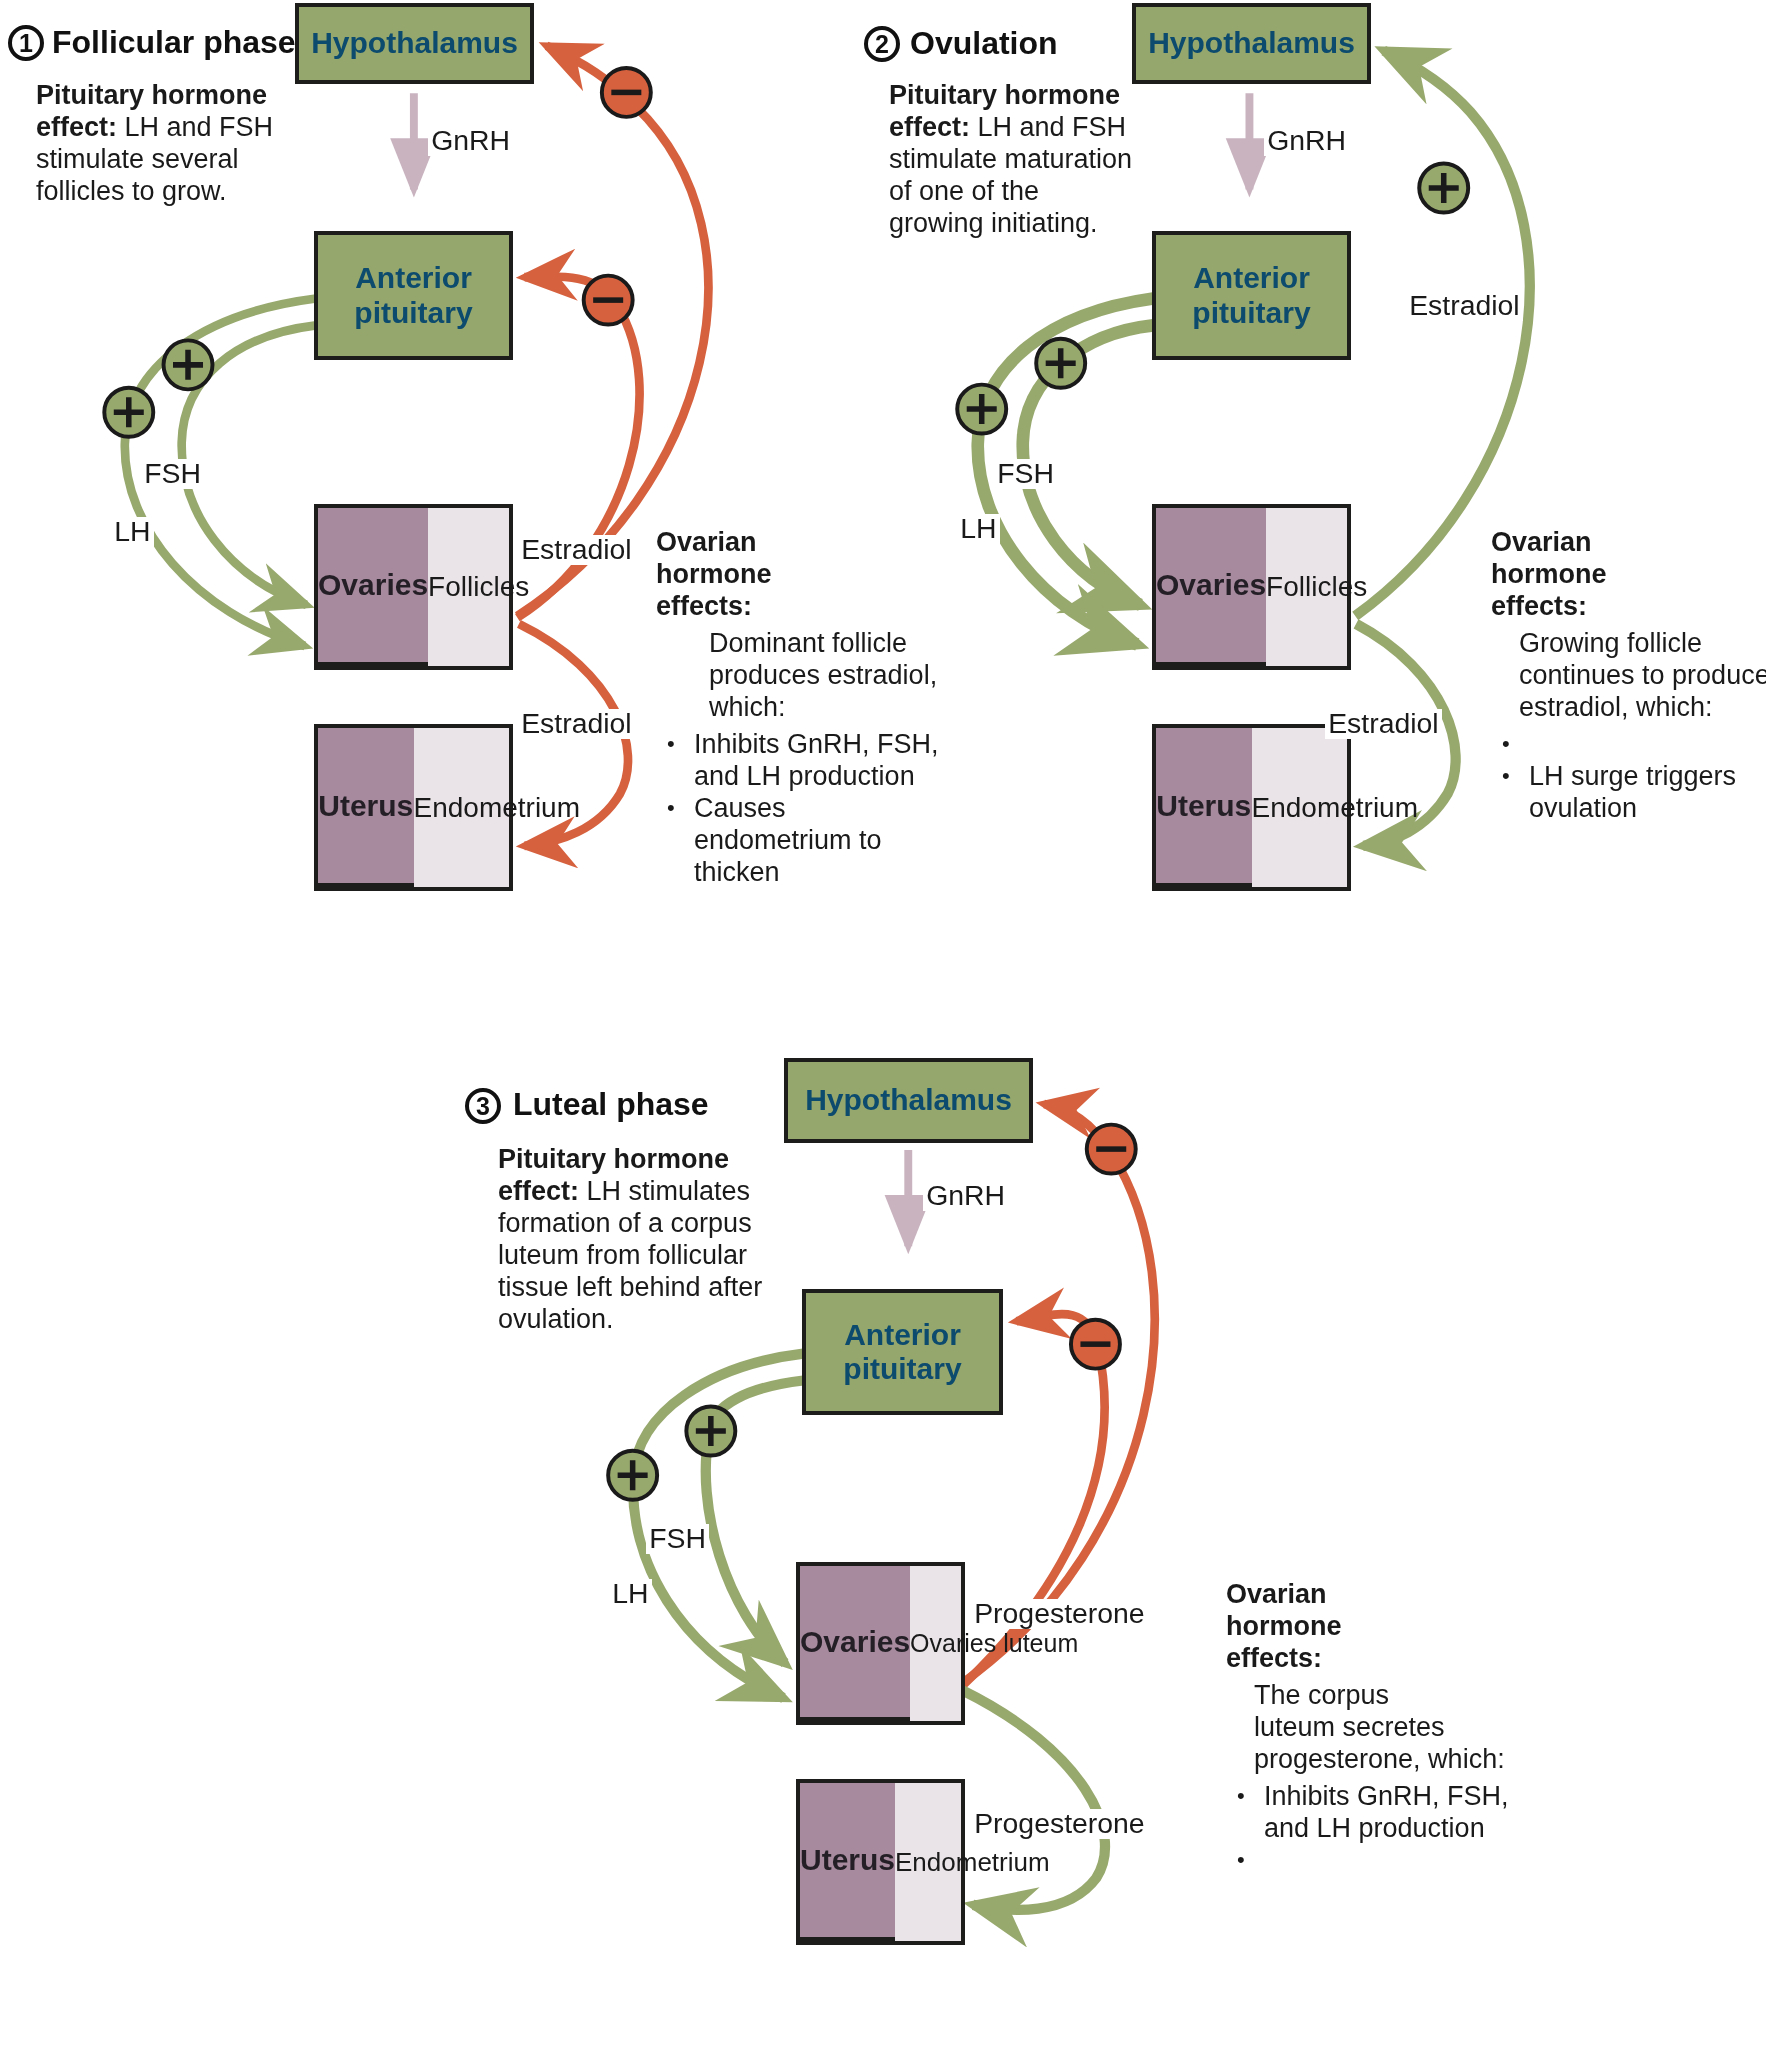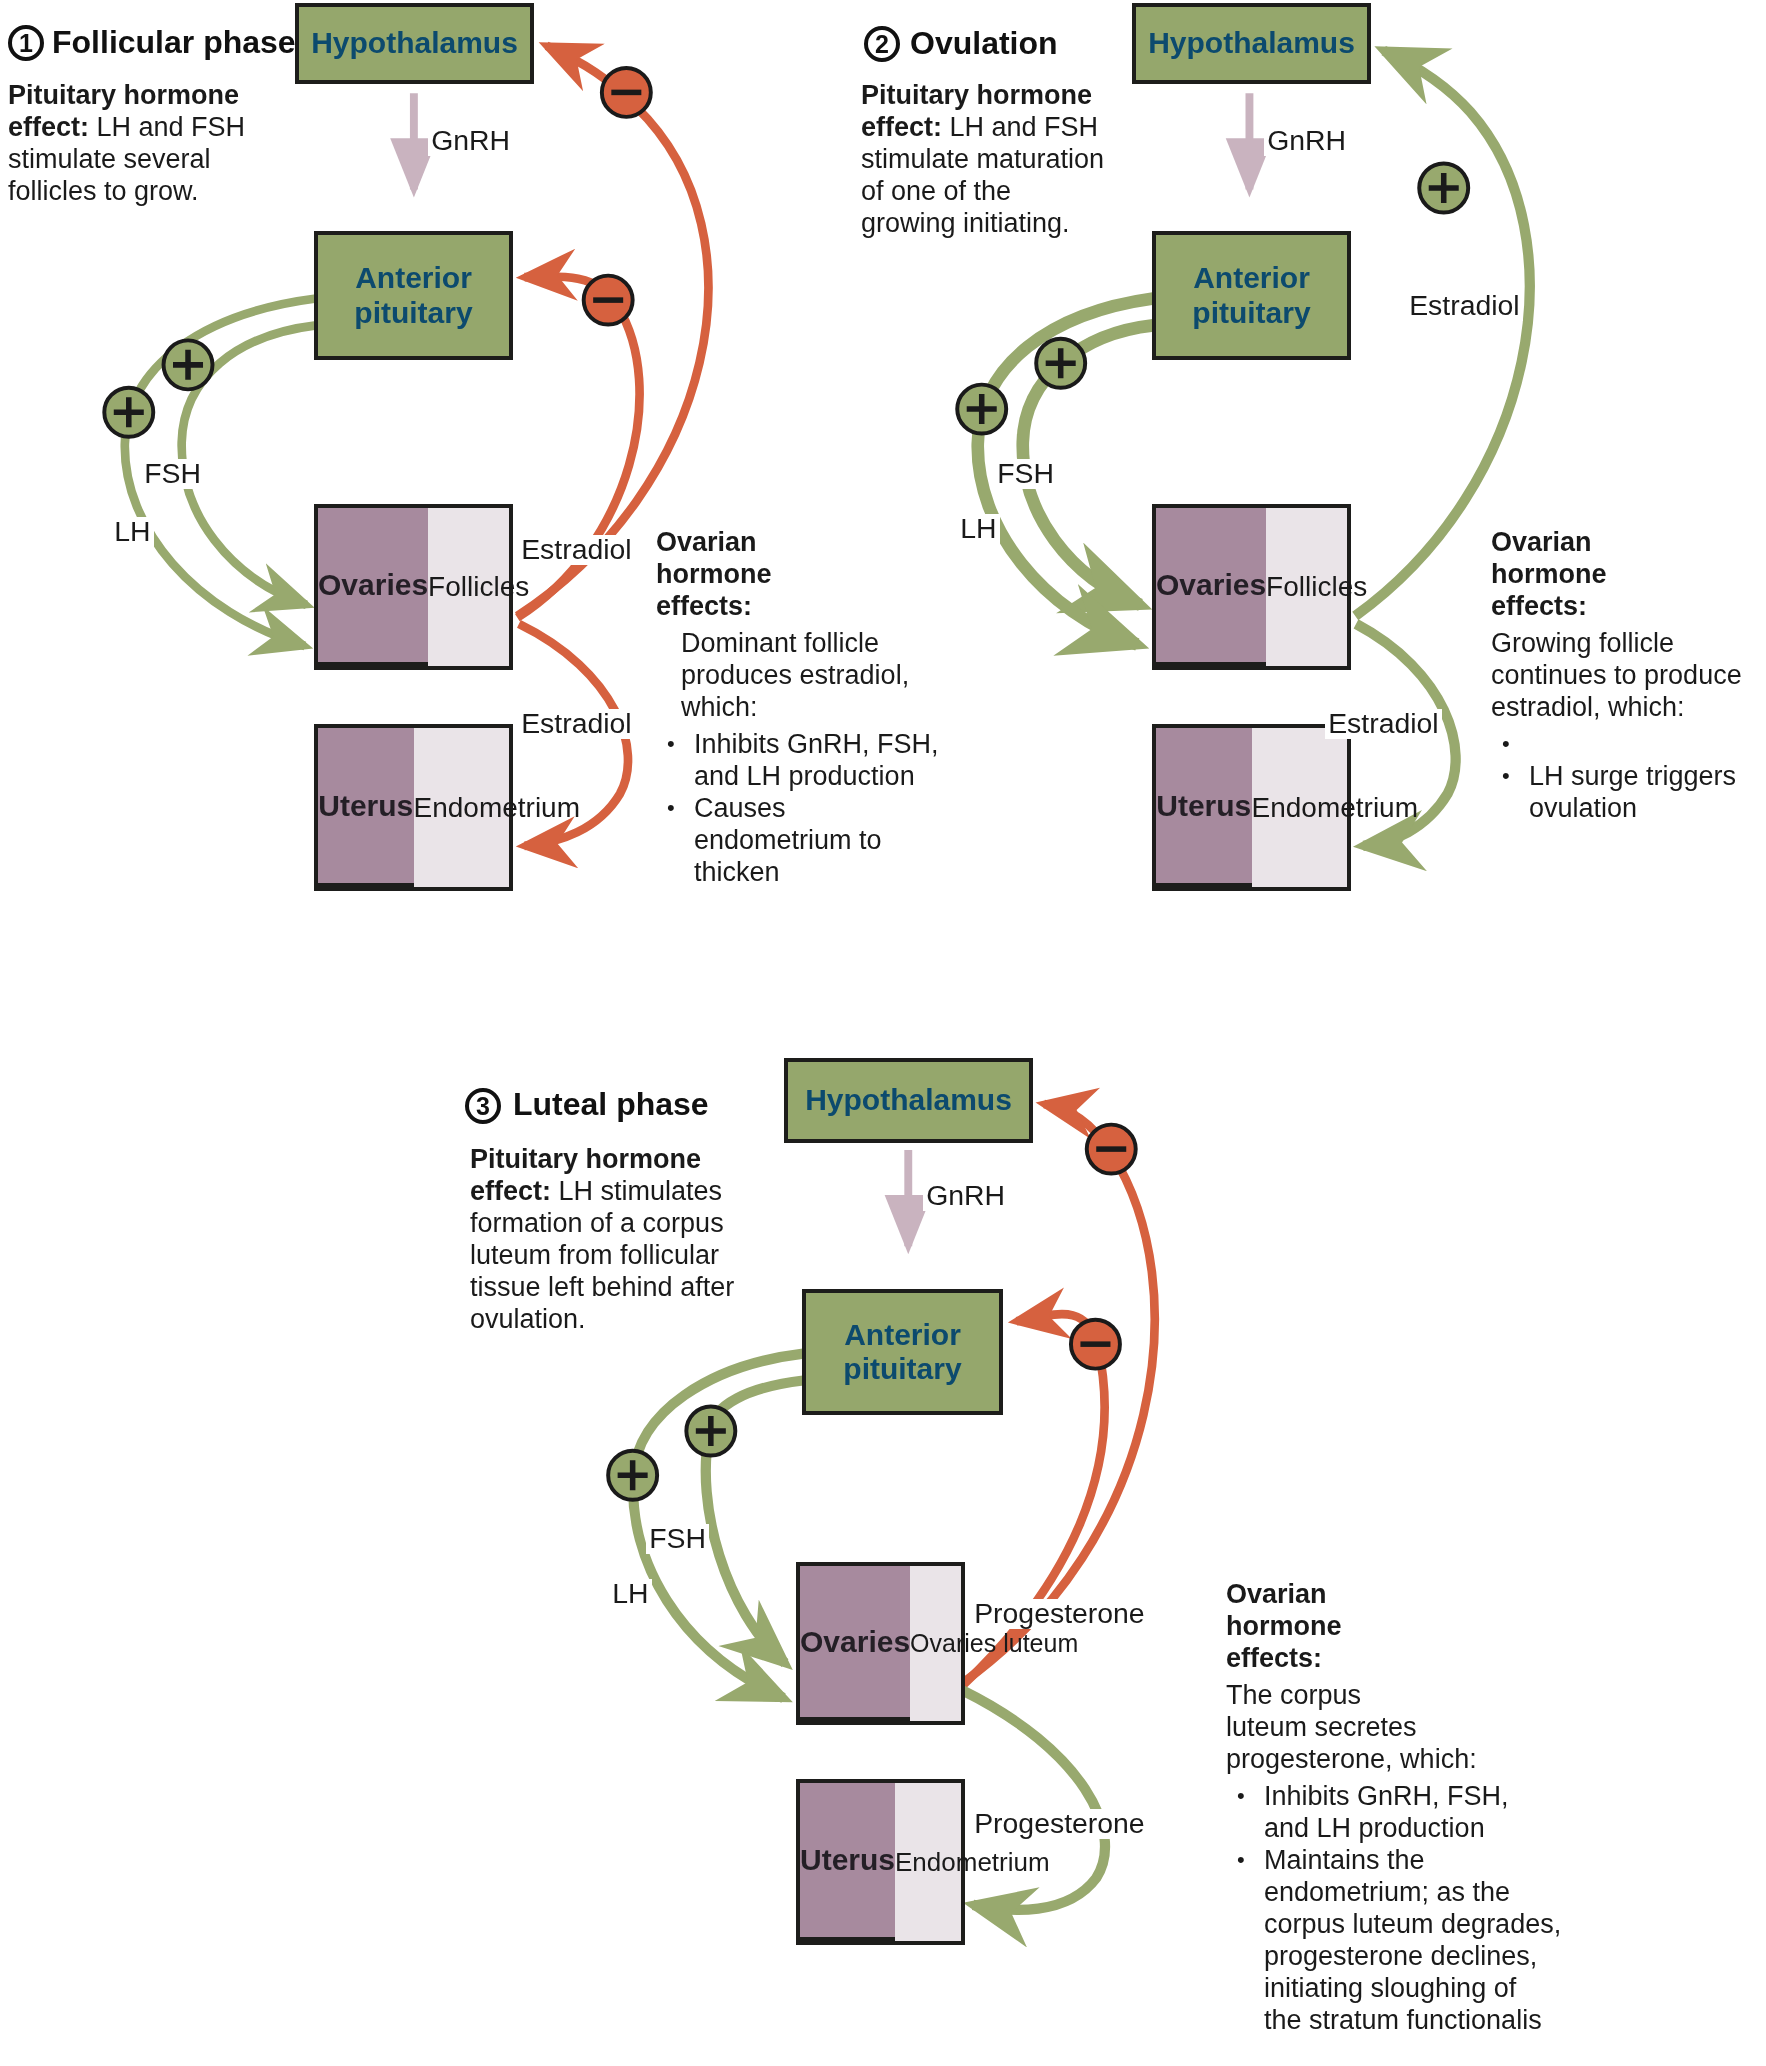--- a/index.html
+++ b/index.html
@@ -24,21 +24,21 @@
   .organ .sub{
     flex:1 1 auto;display:flex;align-items:center;justify-content:center;
     font-size:28px;color:#1a1a1a;white-space:nowrap;
   }
   .badge{
     position:absolute;z-index:3;width:36px;height:36px;border:4px solid #111;border-radius:50%;
     box-sizing:border-box;display:flex;align-items:center;justify-content:center;
     font-weight:bold;font-size:25px;color:#111;background:#fff;
   }
   .title{position:absolute;z-index:3;font-weight:bold;font-size:32px;color:#111;white-space:nowrap;}
-  .desc{position:absolute;z-index:3;font-size:27px;line-height:32px;white-space:pre-line;}
+  .desc{position:absolute;z-index:3;font-size:27px;line-height:32px;white-space:pre-line;margin-left:28px;}
   .desc b{font-weight:bold;}
   .eff-head{position:absolute;z-index:3;font-size:27px;line-height:32px;font-weight:bold;white-space:pre-line;}
   .bullets{position:absolute;z-index:3;font-size:27px;line-height:32px;}
   .bullet-row{display:flex;align-items:flex-start;margin-left:11px;}
   .bullet-mark{flex:none;width:27px;font-size:22px;line-height:32px;text-align:left;}
   .bullet-text{white-space:pre-line;}
   .lbl{
     position:absolute;z-index:4;font-size:28.4px;line-height:1.05;background:#ffffff;
     padding:0 3.2px;white-space:nowrap;color:#1a1a1a;
   }
@@ -251,23 +251,17 @@
 luteum secretes
 progesterone, which:</div>
   <div class="bullets" style="left:1226px;top:1780px;width:363px">
     <div class="bullet-row">
         <span class="bullet-mark">•</span>
         <span class="bullet-text">Inhibits GnRH, FSH,
 and LH production</span>
       </div>
     <div class="bullet-row">
         <span class="bullet-mark">•</span>
-        <span class="bullet-text">Maintains the
-endometrium; as the
-corpus luteum degrades,
-progesterone declines,
-initiating sloughing of
-the stratum functionalis</span>
       </div>
   </div>
 
 </div>
 
 
 </body></html>

